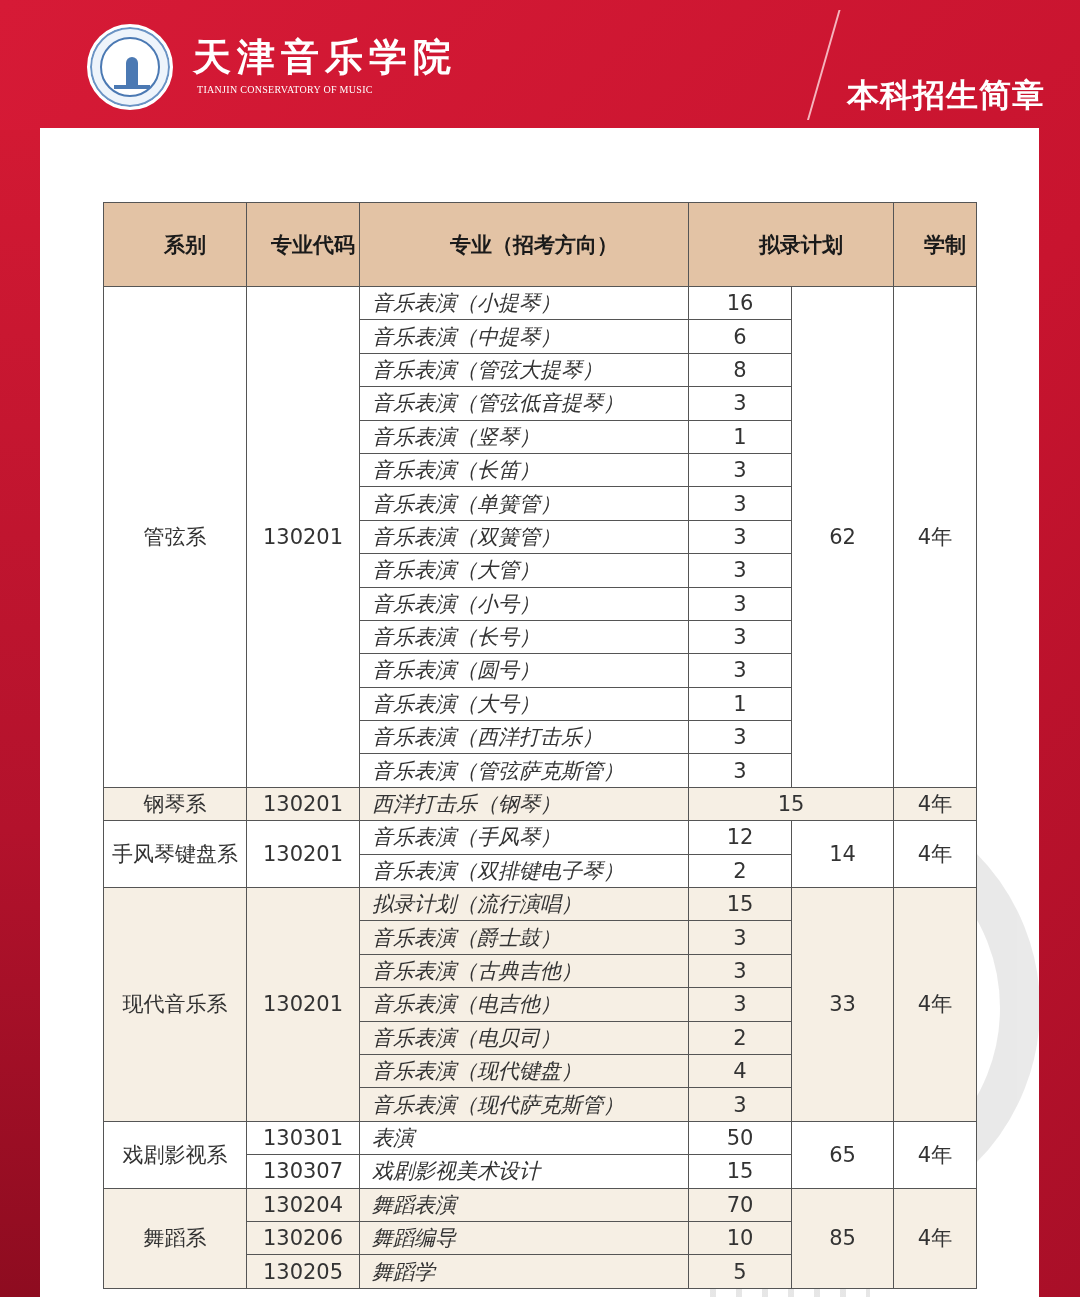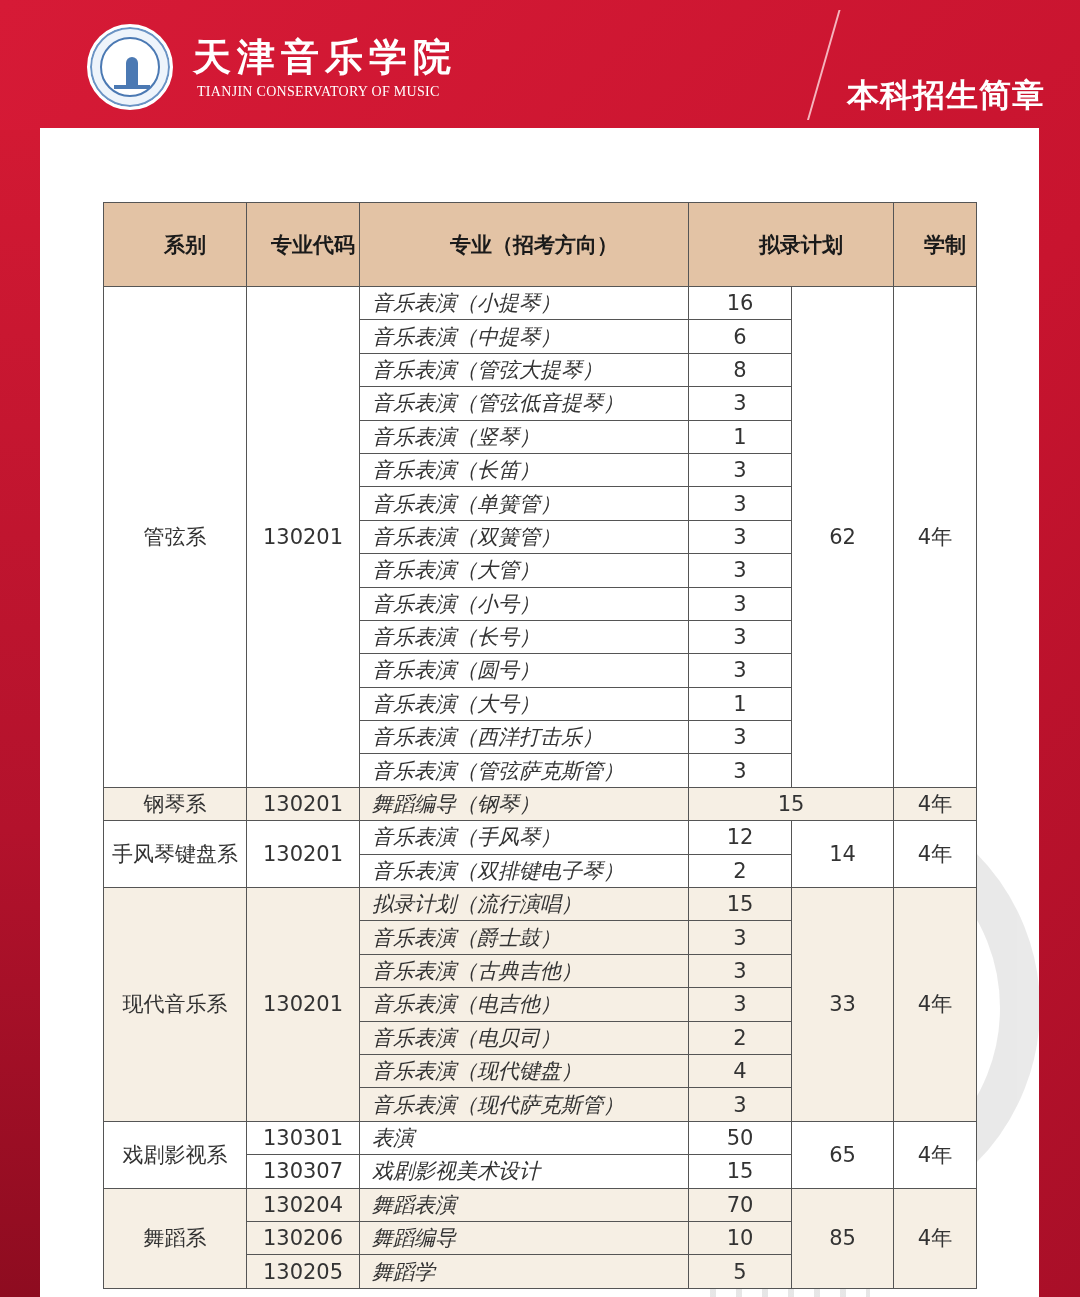--- a/index.html
+++ b/index.html
@@ -14,21 +14,21 @@
   .logo-circle { position:absolute; left:76px; top:24px; width:80px; height:80px; border-radius:50%;
     background:#eef4fb; border:3px solid #fff; box-shadow:0 0 0 2px #6a93c4 inset; }
   .logo-circle .inner { position:absolute; left:10px; top:10px; width:56px; height:56px; border-radius:50%;
     border:2px solid #4b79b3; background:#fff; }
   .logo-circle .tower { position:absolute; left:24px; top:18px; width:12px; height:30px; background:#4b79b3;
     border-radius:6px 6px 0 0; }
   .logo-circle .base { position:absolute; left:12px; top:46px; width:36px; height:4px; background:#4b79b3; }
   .brand-cn { position:absolute; left:182px; top:32px; font-family:"DejaVu Serif","Liberation Serif",serif;
     font-size:38px; font-weight:bold; color:#fff; letter-spacing:6px; }
   .brand-en { position:absolute; left:186px; top:84px; font-family:"Liberation Serif","DejaVu Serif",serif;
-    font-size:14px; color:#fff; letter-spacing:0.3px; }
+    font-size:10px; color:#fff; letter-spacing:0.3px; }
   .slash { position:absolute; left:796px; top:10px; width:2px; height:110px; background:rgba(255,220,225,0.8);
     transform: skewX(-16deg); transform-origin: bottom; }
   .year { position:absolute; right:46px; top:30px; font-size:34px; font-weight:bold; color:#fff; letter-spacing:2px; }
   .subtitle { position:absolute; right:46px; top:74px; font-size:32px; font-weight:bold; color:#fff; letter-spacing:1px;margin-left:37px; }
 
   .panel { position:absolute; left:40px; top:128px; width:999px; height:1169px; background:#fff; overflow:hidden; }
   .watermark { position:absolute; left:560px; top:600px; width:470px; height:600px; opacity:0.18; pointer-events:none; }
   .watermark .ring { position:absolute; left:0; top:60px; width:440px; height:440px; border-radius:50%; border:40px solid #8a8a8a; box-sizing:border-box; }
   .watermark .bldg { position:absolute; left:110px; top:0; width:160px; height:600px; background:
     repeating-linear-gradient(90deg, #777 0 6px, transparent 6px 26px); }
@@ -144,21 +144,21 @@
           <td class="major">音乐表演（西洋打击乐）</td>
           <td>3</td>
         </tr>
         <tr class="white">
           <td class="major">音乐表演（管弦萨克斯管）</td>
           <td>3</td>
         </tr>
         <tr class="beige">
           <td rowspan="1">钢琴系</td>
           <td rowspan="1">130201</td>
-          <td class="major">舞蹈编导（钢琴）</td>
+          <td class="major">西洋打击乐（钢琴）</td>
           <td colspan="2">15</td>
           <td rowspan="1">4年</td>
         </tr>
         <tr class="white">
           <td rowspan="2">手风琴键盘系</td>
           <td rowspan="2">130201</td>
           <td class="major">音乐表演（手风琴）</td>
           <td>12</td>
           <td rowspan="2">14</td>
           <td rowspan="2">4年</td>

